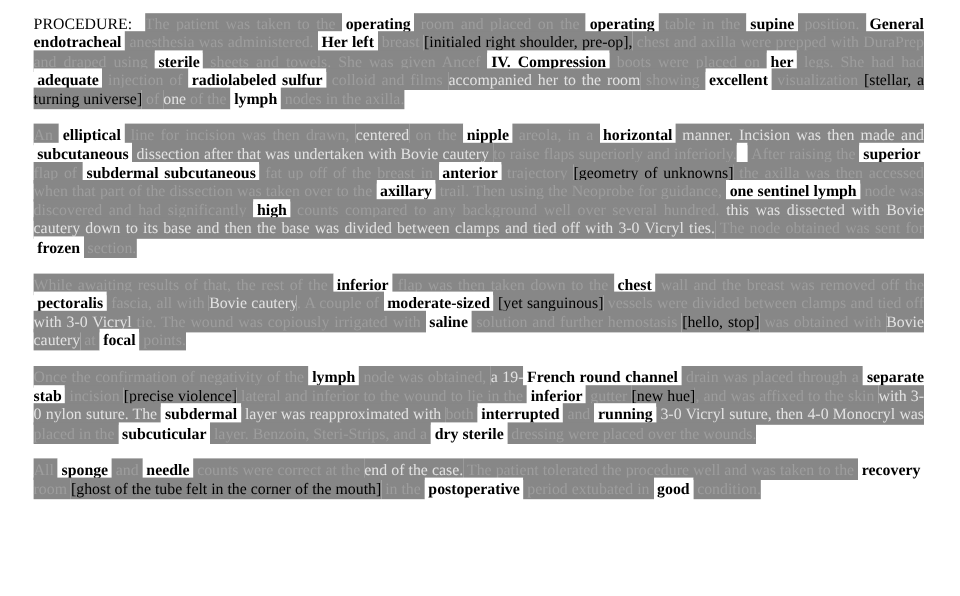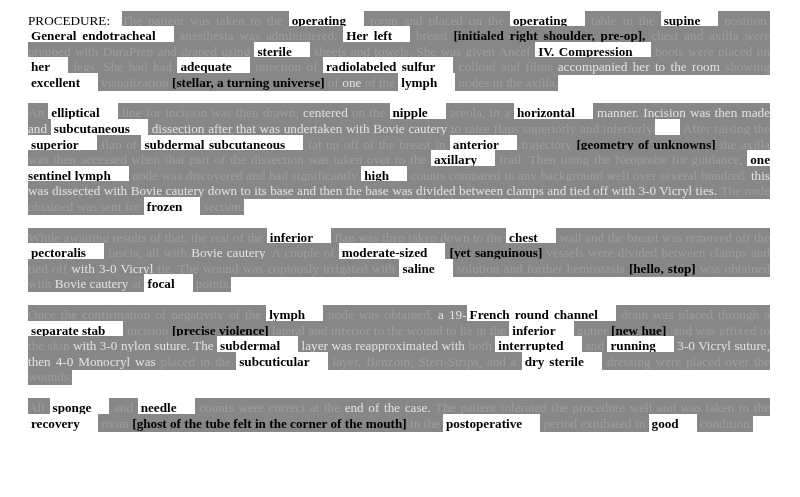--- a/index.html
+++ b/index.html
@@ -38,26 +38,26 @@
   }
   .s-lit {
     background: var(--hl, #878787);
     color: var(--lit, #e2e2e2);
   }
   .s-kept {
     background: var(--kept-bg, #ffffff);
     color: var(--ink, #000000);
     font-weight: bold;
     padding-left: 3px;
-    padding-right: 18px;
+    padding-right: 3px;
   }
   .s-insert {
     background: var(--hl, #878787);
     color: var(--ink, #000000);
-    font-weight: bold;
+    font-weight: normal;
   }
 </style>
 </head>
 <body>
 
 <div class="page">
   <div>
       <p class="para"><span class="seg s-plain">PROCEDURE:&nbsp; </span><span class="seg s-erased">The patient was taken to the </span><span class="seg s-kept">operating</span><span class="seg s-erased"> room and placed on the </span><span class="seg s-kept">operating</span><span class="seg s-erased"> table in the </span><span class="seg s-kept">supine</span><span class="seg s-erased"> position.  </span><span class="seg s-kept">General endotracheal</span><span class="seg s-erased"> anesthesia was administered.  </span><span class="seg s-kept">Her left</span><span class="seg s-erased"> breast </span><span class="seg s-insert">[initialed right shoulder, pre-op],</span><span class="seg s-erased"> chest and axilla were prepped with DuraPrep and draped using </span><span class="seg s-kept">sterile</span><span class="seg s-erased"> sheets and towels.  She was given Ancef </span><span class="seg s-kept">IV.  Compression</span><span class="seg s-erased"> boots were placed on </span><span class="seg s-kept">her</span><span class="seg s-erased"> legs.  She had had </span><span class="seg s-kept">adequate</span><span class="seg s-erased"> injection of </span><span class="seg s-kept">radiolabeled sulfur</span><span class="seg s-erased"> colloid and films </span><span class="seg s-lit">accompanied her to the room</span><span class="seg s-erased"> showing </span><span class="seg s-kept">excellent</span><span class="seg s-erased"> visualization </span><span class="seg s-insert">[stellar, a turning universe]</span><span class="seg s-erased"> of </span><span class="seg s-lit">one</span><span class="seg s-erased"> of the </span><span class="seg s-kept">lymph</span><span class="seg s-erased"> nodes in the axilla.</span></p>
       <p class="para"><span class="seg s-erased">An </span><span class="seg s-kept">elliptical</span><span class="seg s-erased"> line for incision was then drawn, </span><span class="seg s-lit">centered</span><span class="seg s-erased"> on the </span><span class="seg s-kept">nipple</span><span class="seg s-erased"> areola, in a </span><span class="seg s-kept">horizontal</span><span class="seg s-lit"> manner.  Incision was then made and </span><span class="seg s-kept">subcutaneous</span><span class="seg s-lit"> dissection after that was undertaken with Bovie cautery </span><span class="seg s-erased">to raise flaps superiorly and inferiorly.</span><span class="seg s-kept">&nbsp;</span><span class="seg s-erased"> After raising the </span><span class="seg s-kept">superior</span><span class="seg s-erased"> flap of </span><span class="seg s-kept">subdermal subcutaneous</span><span class="seg s-erased"> fat up off of the breast in </span><span class="seg s-kept">anterior</span><span class="seg s-erased"> trajectory </span><span class="seg s-insert">[geometry of unknowns]</span><span class="seg s-erased"> the axilla was then accessed when that part of the dissection was taken over to the </span><span class="seg s-kept">axillary</span><span class="seg s-erased"> trail.  Then using the Neoprobe for guidance, </span><span class="seg s-kept">one sentinel lymph</span><span class="seg s-erased"> node was discovered  and had significantly </span><span class="seg s-kept">high</span><span class="seg s-erased"> counts compared to any background well over several hundred.  </span><span class="seg s-lit">this was dissected with Bovie cautery down to its base and then the base was divided between clamps and tied off with 3-0 Vicryl ties.</span><span class="seg s-erased">  The node obtained was sent for </span><span class="seg s-kept">frozen</span><span class="seg s-erased"> section.</span></p>
       <p class="para"><span class="seg s-erased">While awaiting results of that, the rest of the </span><span class="seg s-kept">inferior</span><span class="seg s-erased"> flap was then taken down to the </span><span class="seg s-kept">chest</span><span class="seg s-erased"> wall and the breast was removed off the </span><span class="seg s-kept">pectoralis</span><span class="seg s-erased"> fascia, all with </span><span class="seg s-lit">Bovie cautery</span><span class="seg s-erased">.  A couple of </span><span class="seg s-kept">moderate-sized</span><span class="seg s-insert"> [yet sanguinous]</span><span class="seg s-erased"> vessels were divided between clamps and tied off </span><span class="seg s-lit">with 3-0 Vicryl</span><span class="seg s-erased"> tie.  The wound was copiously irrigated with </span><span class="seg s-kept">saline</span><span class="seg s-erased"> solution and further hemostasis </span><span class="seg s-insert">[hello, stop]</span><span class="seg s-erased"> was obtained with </span><span class="seg s-lit">Bovie cautery</span><span class="seg s-erased"> at </span><span class="seg s-kept">focal</span><span class="seg s-erased"> points.</span></p>

